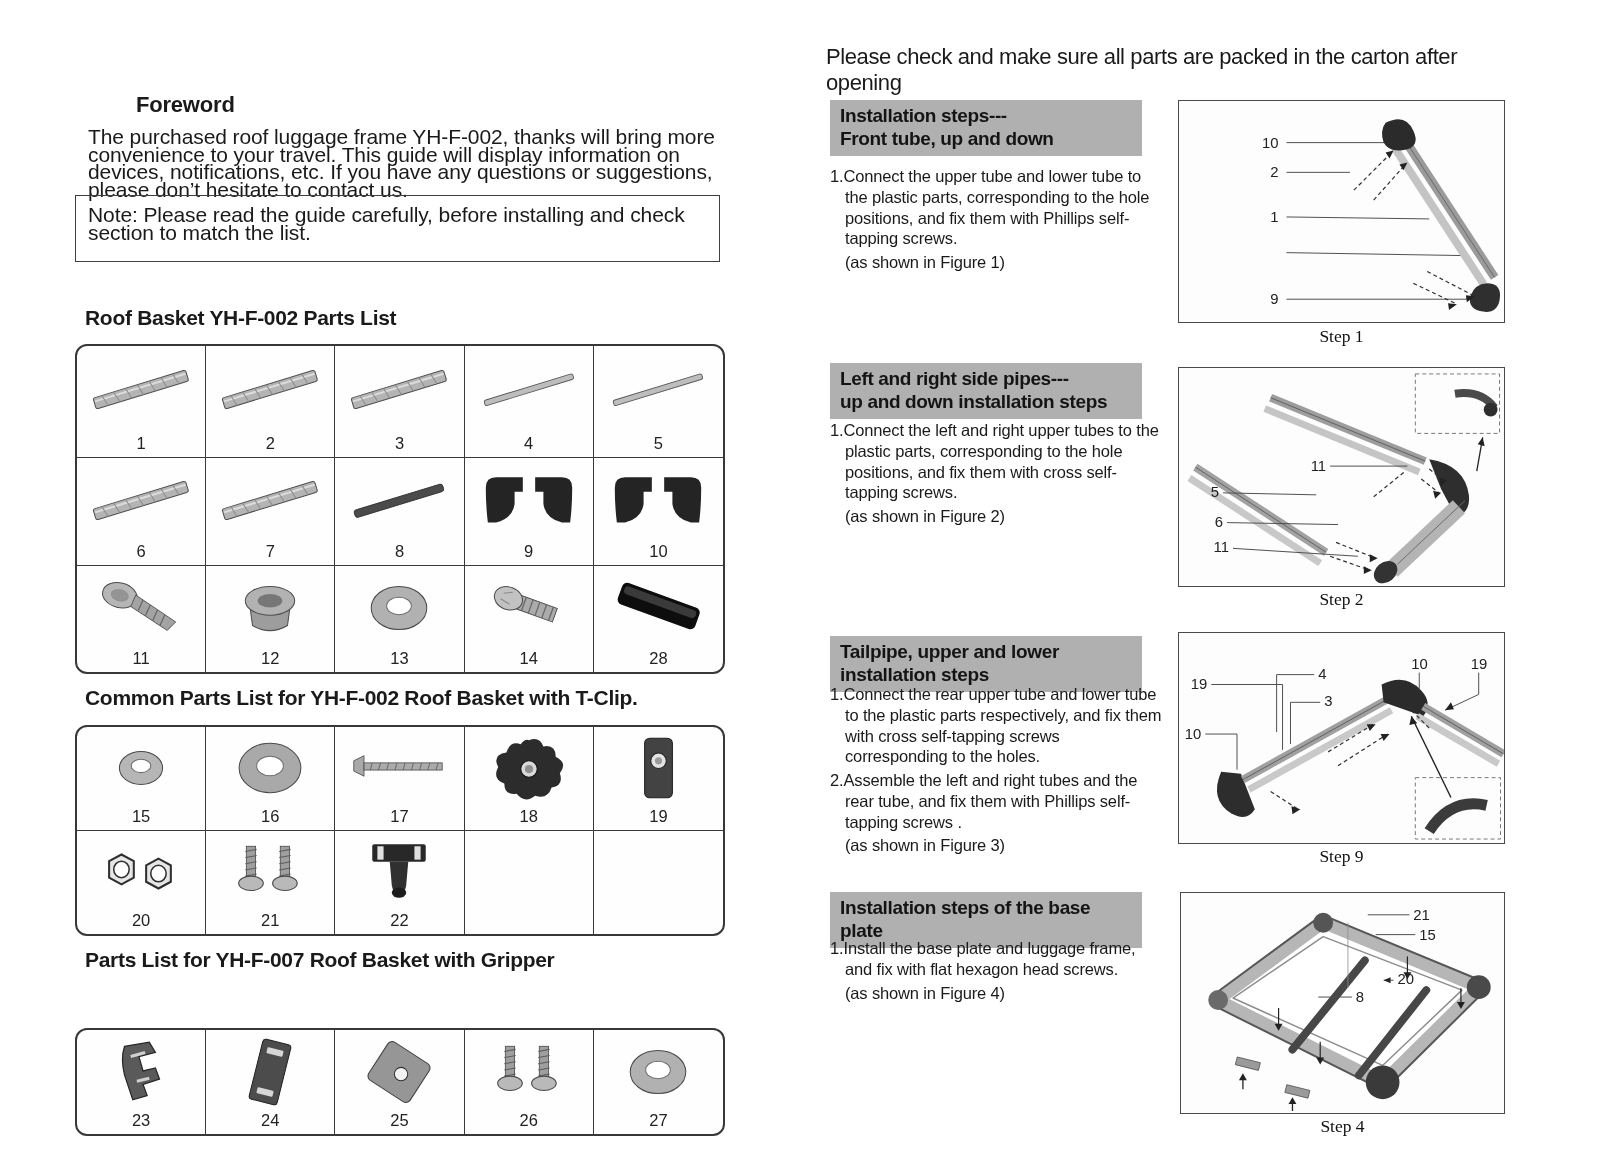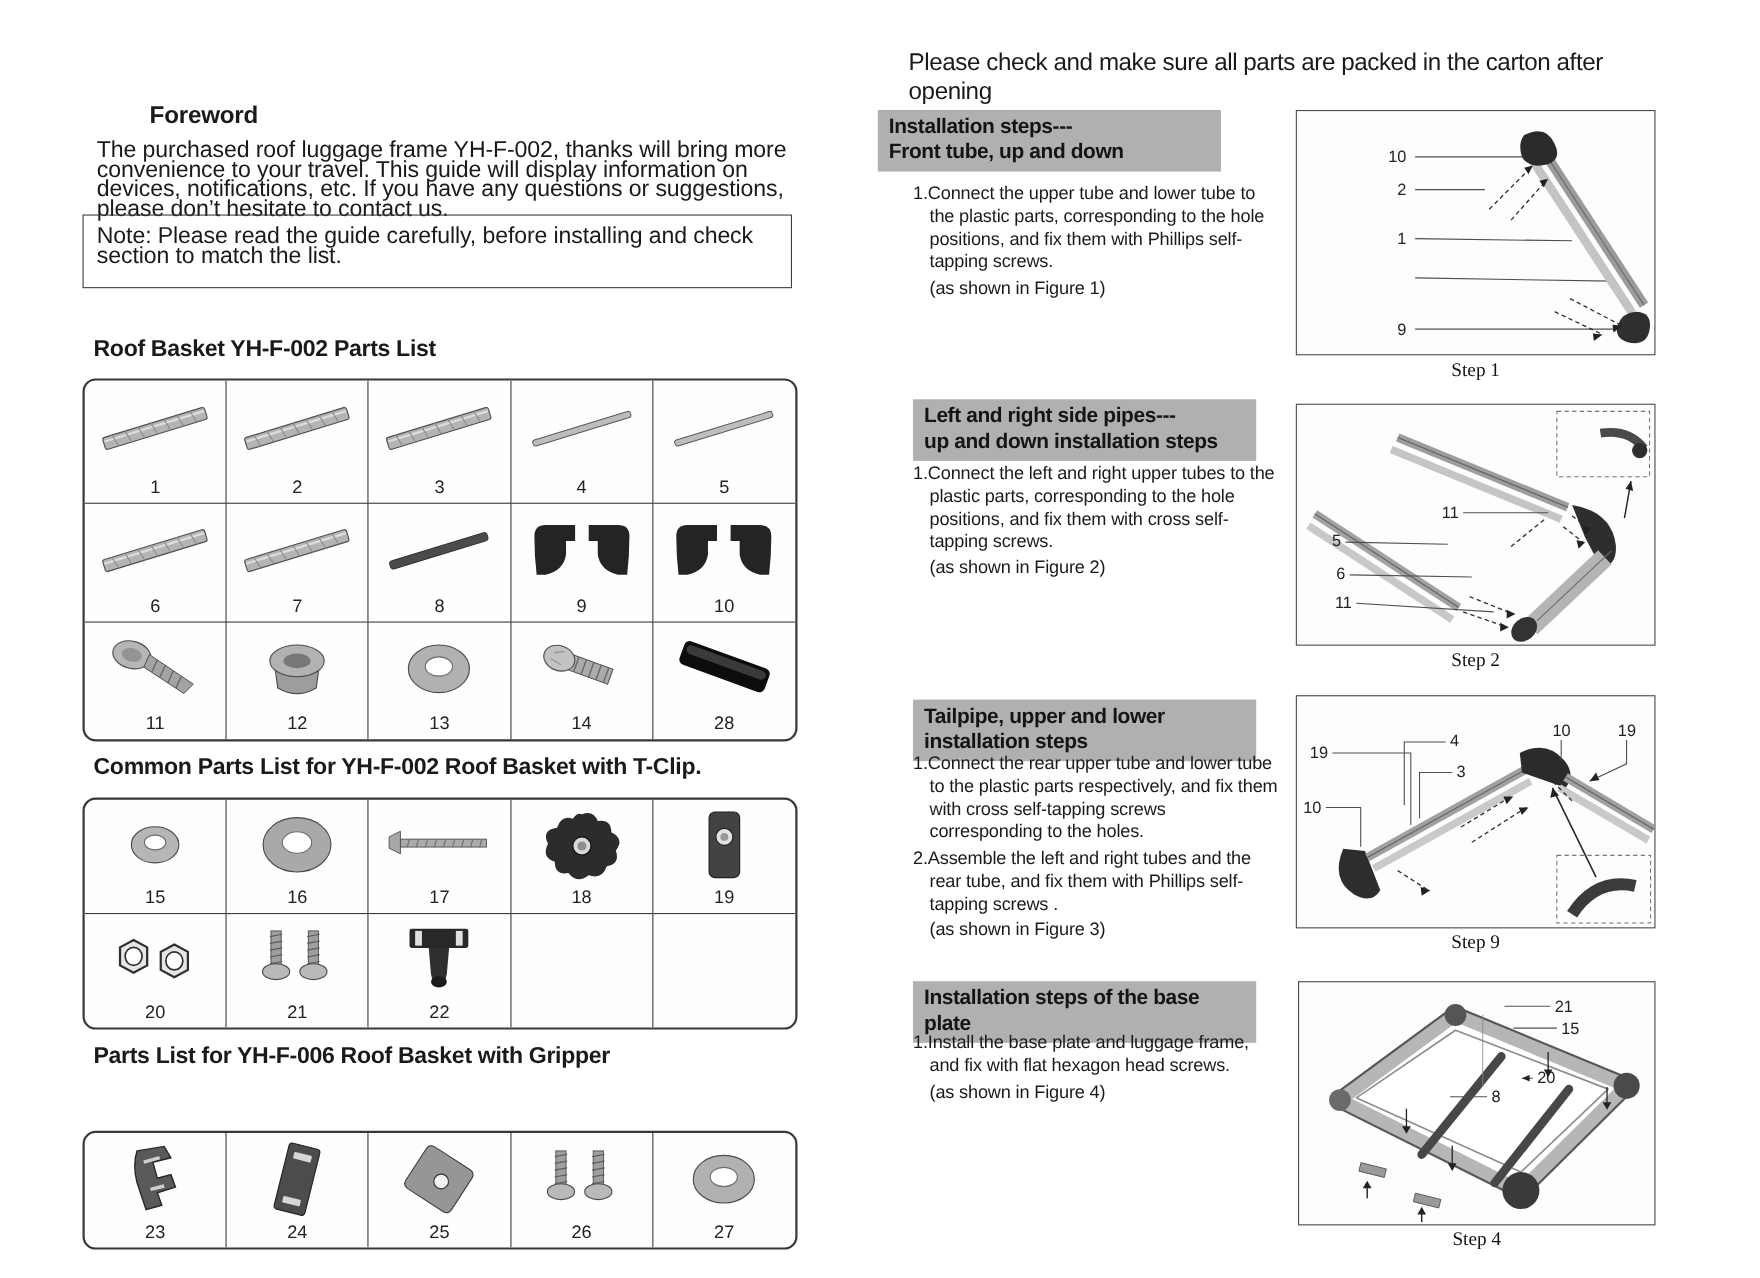--- a/index.html
+++ b/index.html
@@ -347,21 +347,21 @@
     <div class="pcell lastrow">
         <svg class="part-icon">
           <use href="#sym-t-clip"></use>
         </svg>
         <div class="part-num">22</div>
       </div>
     <div class="pcell lastrow"></div>
     <div class="pcell lastrow"></div>
   </div>
 
-  <div class="abs h-list" style="left:85px;top:948px;">Parts List for YH-F-006 Roof Basket with Gripper</div>
+  <div class="abs h-list" style="left:85px;top:948px;">Parts List for YH-F-007 Roof Basket with Gripper</div>
   <div class="abs ptable" style="left:75px;top:984px;width:650px;grid-template-rows:104px;margin-top:44px;">
     <div class="pcell lastrow">
         <svg class="part-icon">
           <use href="#sym-gripper"></use>
         </svg>
         <div class="part-num">23</div>
       </div>
     <div class="pcell lastrow">
         <svg class="part-icon">
           <use href="#sym-plate-bracket"></use>
@@ -383,21 +383,21 @@
     <div class="pcell lastrow">
         <svg class="part-icon">
           <use href="#sym-washer"></use>
         </svg>
         <div class="part-num">27</div>
       </div>
   </div>
 
   <div class="abs carton-header" style="left:826px;top:44px;width:700px;">Please check and make sure all parts are packed in the carton after opening</div>
 
-  <div class="abs sec-head" style="left:798px;top:100px;width:312px;">
+  <div class="abs sec-head" style="left:830px;top:100px;width:312px;">
     <div>Installation steps---</div>
     <div>Front tube, up and down</div>
   </div>
   <div class="abs steps" style="left:830px;top:166px;width:334px;">
     <p>1.Connect the upper tube and lower tube to the plastic parts, corresponding to the hole positions, and fix them with Phillips self-tapping screws.</p>
     <p class="fig-note" style="padding-left:15px;">(as shown in Figure 1)</p>
   </div>
   <div class="abs figure" style="left:1178px;top:100px;width:327px;height:223px;">
     <svg viewBox="0 0 327 223">
       <line class="lead" x1="108" y1="42" x2="220" y2="42"></line>

